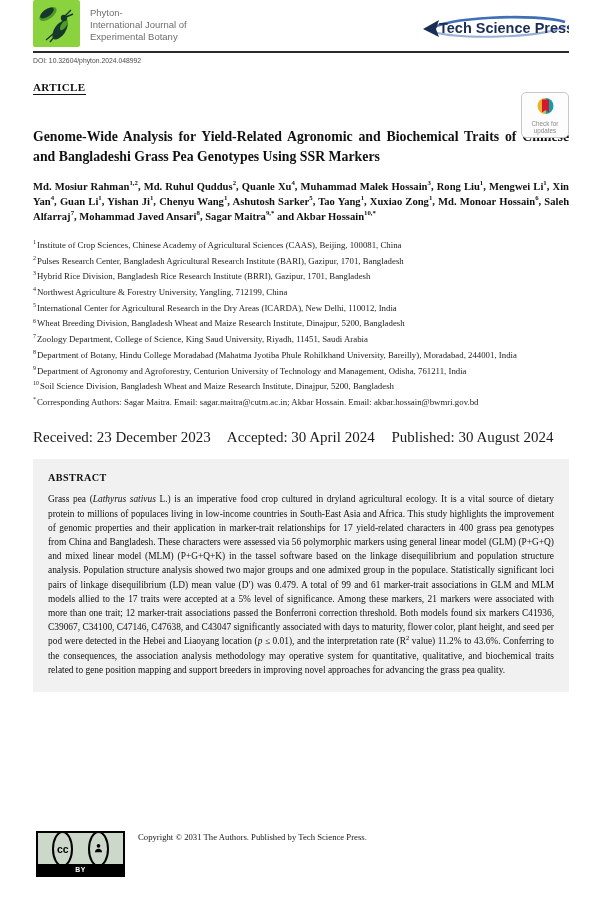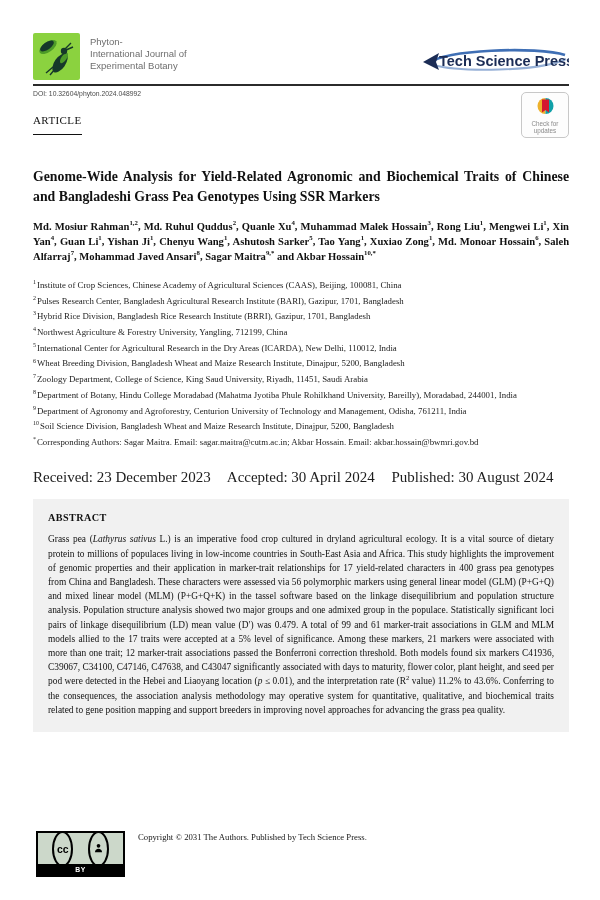--- a/index.html
+++ b/index.html
@@ -1,36 +1,36 @@
 <!DOCTYPE html>
 <html style="--accent-green: #8bd23f; --navy: #1b2c55; --swoosh-blue: #3f6fb5; --crossmark-yellow: #edb12c; --crossmark-teal: #10a0a8; --bookmark-red: #d5172f; --abstract-bg: #f1f1f1; --cc-bg: #ccd8ca;"><head>
 <meta charset="utf-8">
 <style>
   html,body{margin:0;padding:0;background:#888;}
   .page{position:relative;width:600px;height:900px;margin:0 auto;background:#fff;overflow:hidden;
         font-family:"Liberation Serif",serif;color:#111;}
   .content{padding:0 31px 0 33px;}
 
   
-  .header{display:flex;align-items:flex-start;padding-top:33px;}
+  .header{display:flex;align-items:center;}
   .logo-box{width:47px;height:47px;flex:none;}
   .journal-name{margin-left:10px;font-family:"Liberation Sans",sans-serif;font-size:9.5px;
                 line-height:12px;color:#6e6e6e;padding-top:3px;}
   .tsp{margin-left:auto;padding-top:13px;}
   .rule{border-top:2px solid #2b2b2b;margin-top:4px;}
   .doi{font-family:"Liberation Sans",sans-serif;font-size:6.8px;color:#4a4a4a;margin-top:4px;}
 
   .crossmark{position:absolute;right:31px;top:92px;width:46px;height:44px;border:1px solid #c8c8c8;
              border-radius:5px;background:#fdfdfd;display:flex;flex-direction:column;align-items:center;
              justify-content:center;gap:2px;cursor:pointer;}
   .crossmark .txt{font-family:"Liberation Sans",sans-serif;font-size:6.3px;line-height:7px;
                   color:#8a8a8a;text-align:center;}
 
-  .article-label{margin-top:17px;display:inline-block;font-weight:normal;font-size:11px;
-                 border-bottom:1.6px solid #111;letter-spacing:.4px;padding-bottom:8px;}
+  .article-label{margin-top:17px;display:inline-block;font-weight:bold;font-size:11px;
+                 border-bottom:1.6px solid #111;letter-spacing:.4px;padding-bottom:1px;}
 
   .title{margin-top:21px;font-weight:bold;font-size:13.8px;line-height:19.5px;text-align:justify;}
 
   .authors{margin-top:13px;font-weight:bold;font-size:10.6px;line-height:15px;text-align:justify;}
   .authors sup{font-size:6.8px;line-height:0;}
 
   .affils{margin-top:16px;}
   .affil,.corr{font-size:8.8px;line-height:11.5px;color:#1c1c1c;margin-bottom:4.2px;}
   .affil sup,.corr sup{font-size:6px;line-height:0;margin-right:1px;}
   .dates{margin-top:21px;font-size:15px;color:#1c1c1c;}

